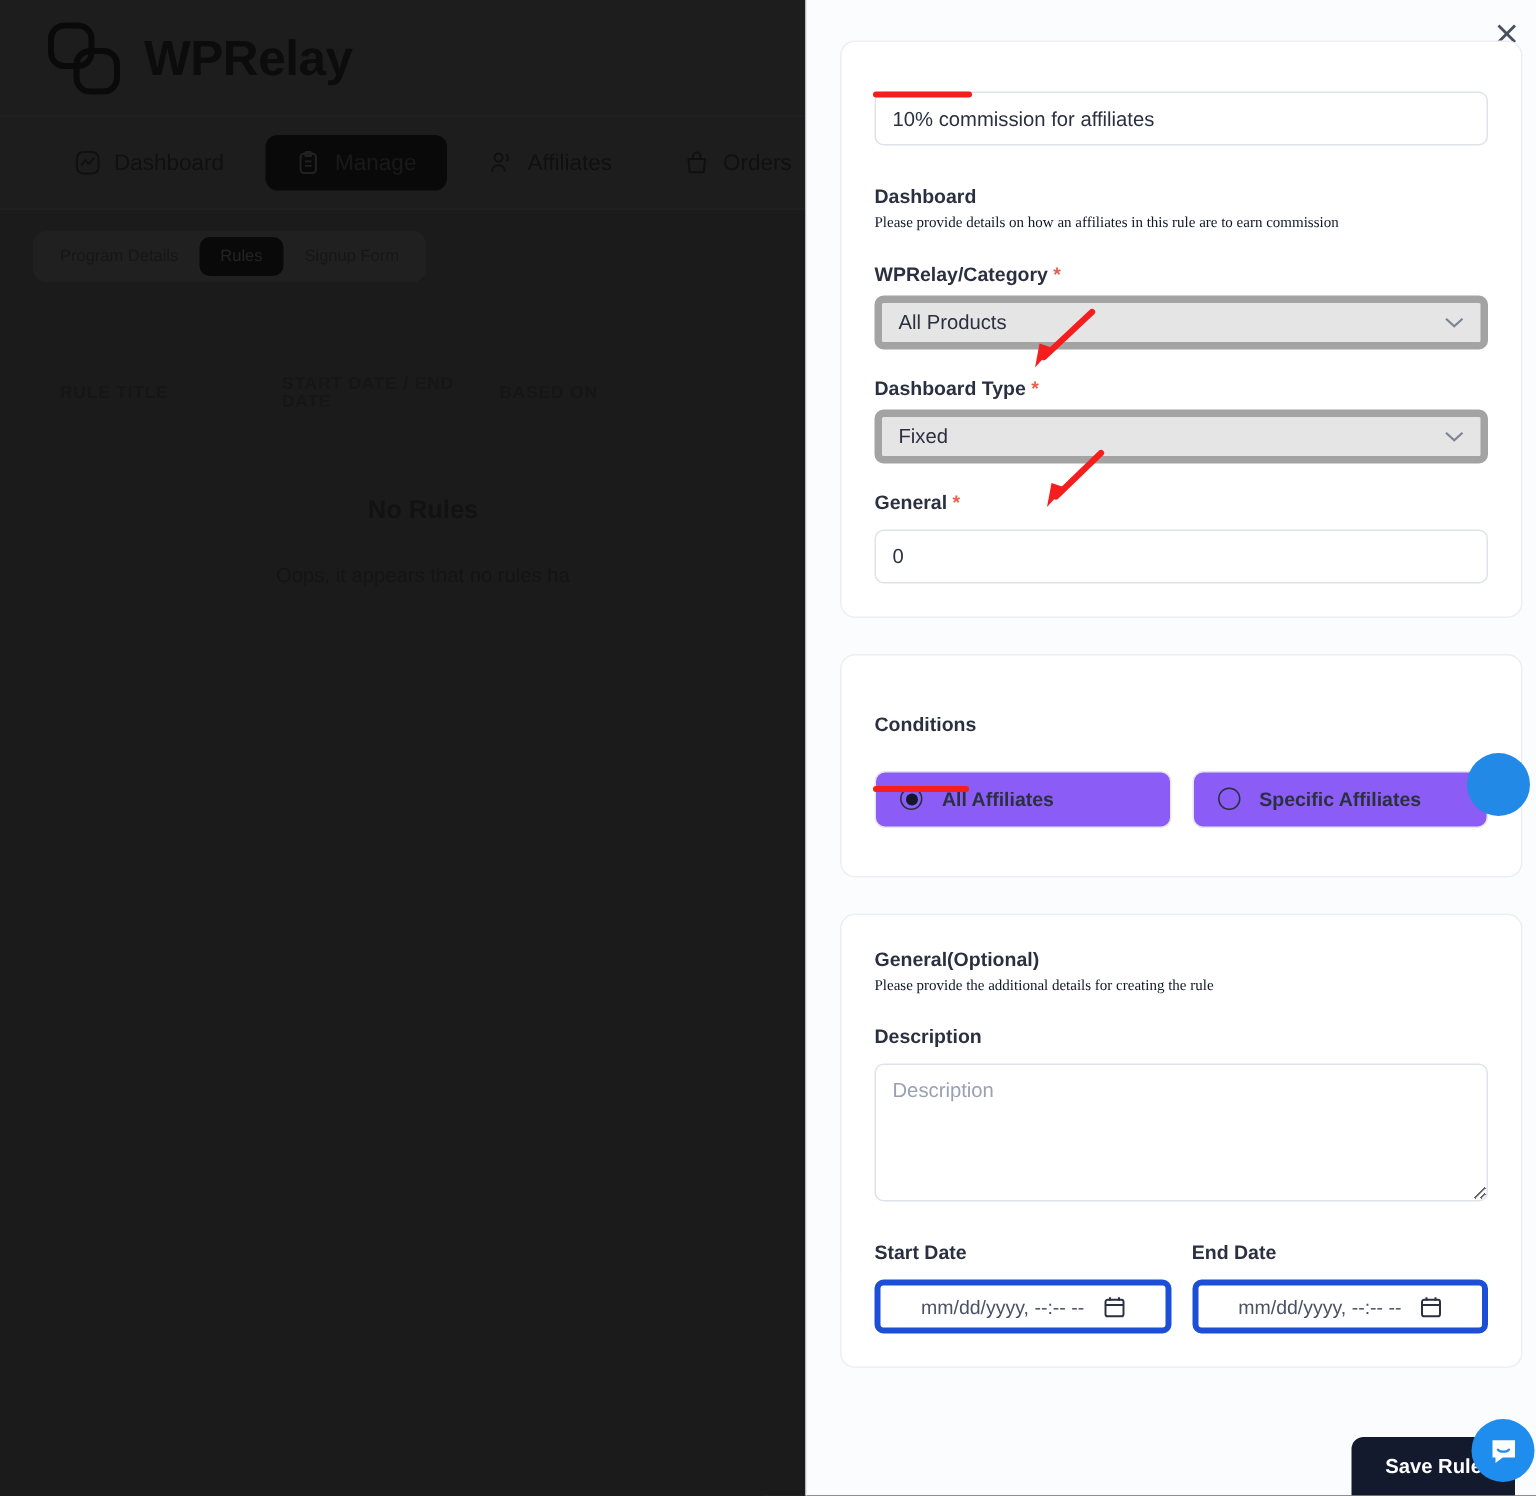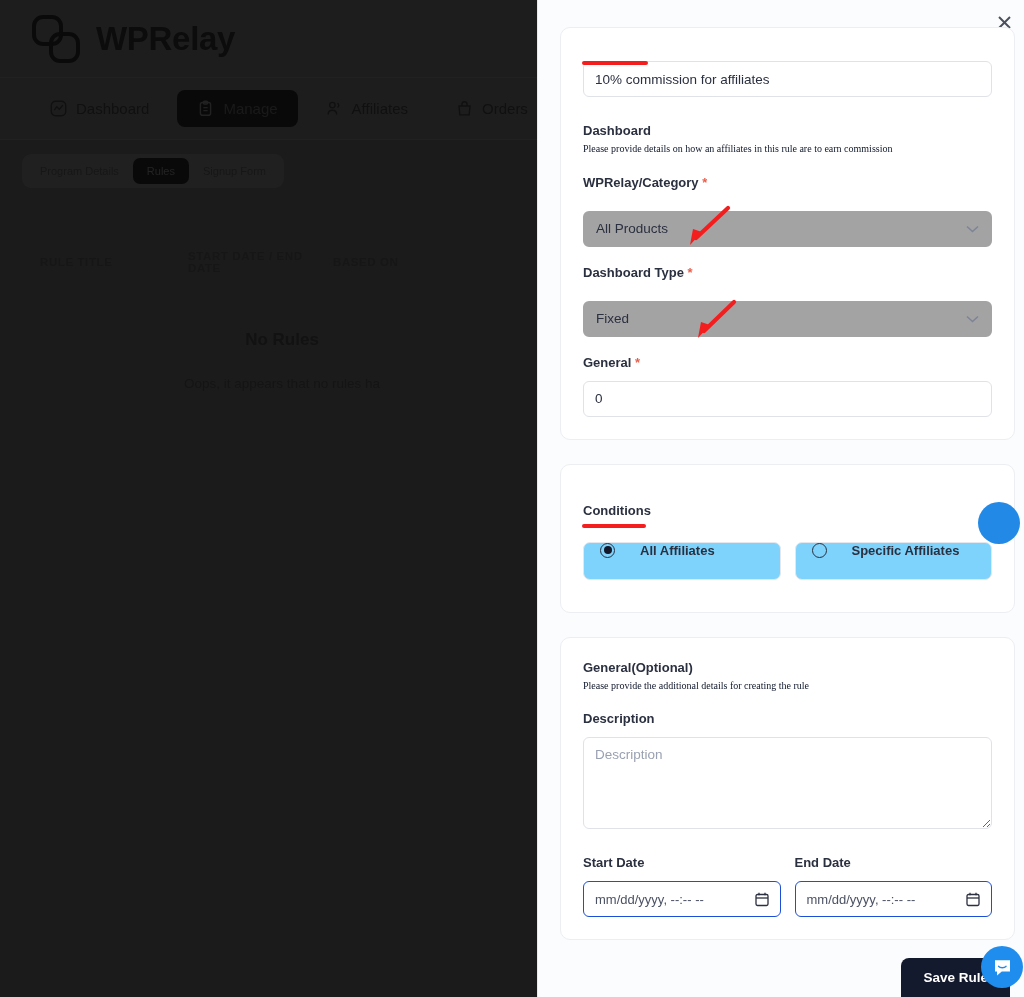--- a/index.html
+++ b/index.html
@@ -116,43 +116,43 @@
     padding: 0 11px;
     font-size: 13.5px; color: #2b3040;
     font-family: "Liberation Sans", sans-serif;
     background: #fff;
     outline: none;
   }
   .f-input::placeholder { color: #9aa1b2; }
 
   .f-select {
     display: flex; align-items: center; justify-content: space-between;
-    width: 100%; height: 36px; margin-top: 21px;
-    border: 2px solid #a3a3a3; border-radius: 6px;
+    width: 100%; height: 36px; margin-top: 7px;
+    border: 5px solid #a3a3a3; border-radius: 6px;
     padding: 0 11px;
     font-size: 13.5px; color: #2b3040;
-    background: #a3a3a3; cursor: pointer;
+    background: #e5e5e5; cursor: pointer;
   }
   .chev { color: #7c8496; }
 
   .sect-title { font-size: 13px; font-weight: 700; color: #2b3040; }
   .sect-sub {
     font-size: 10px; color: #0f172a; line-height: 1.45;
     margin-top: 4px; max-width: 380px; font-family: Liberation Serif, serif;
   }
 
   .gap-lg { height: 26px; }
   .gap-md { height: 18px; }
 
   .radio-row { display: flex; gap: 14px; margin-top: 24px; }
   .radio-box {
-    flex: 1; display: flex; gap: 25px;
+    flex: 1; display: flex; align-items: center; gap: 13px;
     height: 38px; padding: 0 16px;
     border: 1px solid #e4e7ed; border-radius: 7px;
-    background: #7dd3fc; cursor: pointer;
+    background: #8b5cf6; cursor: pointer;
     font-size: 13px; font-weight: 700; color: #2b3040;
   }
   .radio-dot {
     width: 15px; height: 15px; border-radius: 50%;
     border: 1.6px solid #2b3040;
     display: flex; align-items: center; justify-content: center;
     flex: none;
   }
   .radio-dot.on::after {
     content: ""; width: 8px; height: 8px; border-radius: 50%;
@@ -167,22 +167,22 @@
     font-family: "Liberation Sans", sans-serif;
     resize: vertical; outline: none;
   }
   .f-textarea::placeholder { color: #9aa1b2; }
 
   .date-row { display: flex; gap: 14px; margin-top: 26px; }
   .date-col { flex: 1; }
   .date-field {
     display: flex; align-items: center; justify-content: space-between;
     height: 36px; margin-top: 11px;
-    border: 1px solid #1d4ed8; border-radius: 6px;
-    padding: 0 11px; background: #fff; cursor: pointer;
+    border: 4px solid #1d4ed8; border-radius: 6px;
+    padding: 0 27px; background: #fff; cursor: pointer;
     font-size: 13px; color: #4b5264;
   }
 
   .save-btn {
     position: absolute; right: 14px; bottom: 0;
     background: #131a2d; color: #ffffff;
     font-size: 13.5px; font-weight: 700;
     padding: 12px 22px;
     border: none; border-radius: 8px 8px 0 0;
     cursor: pointer;

